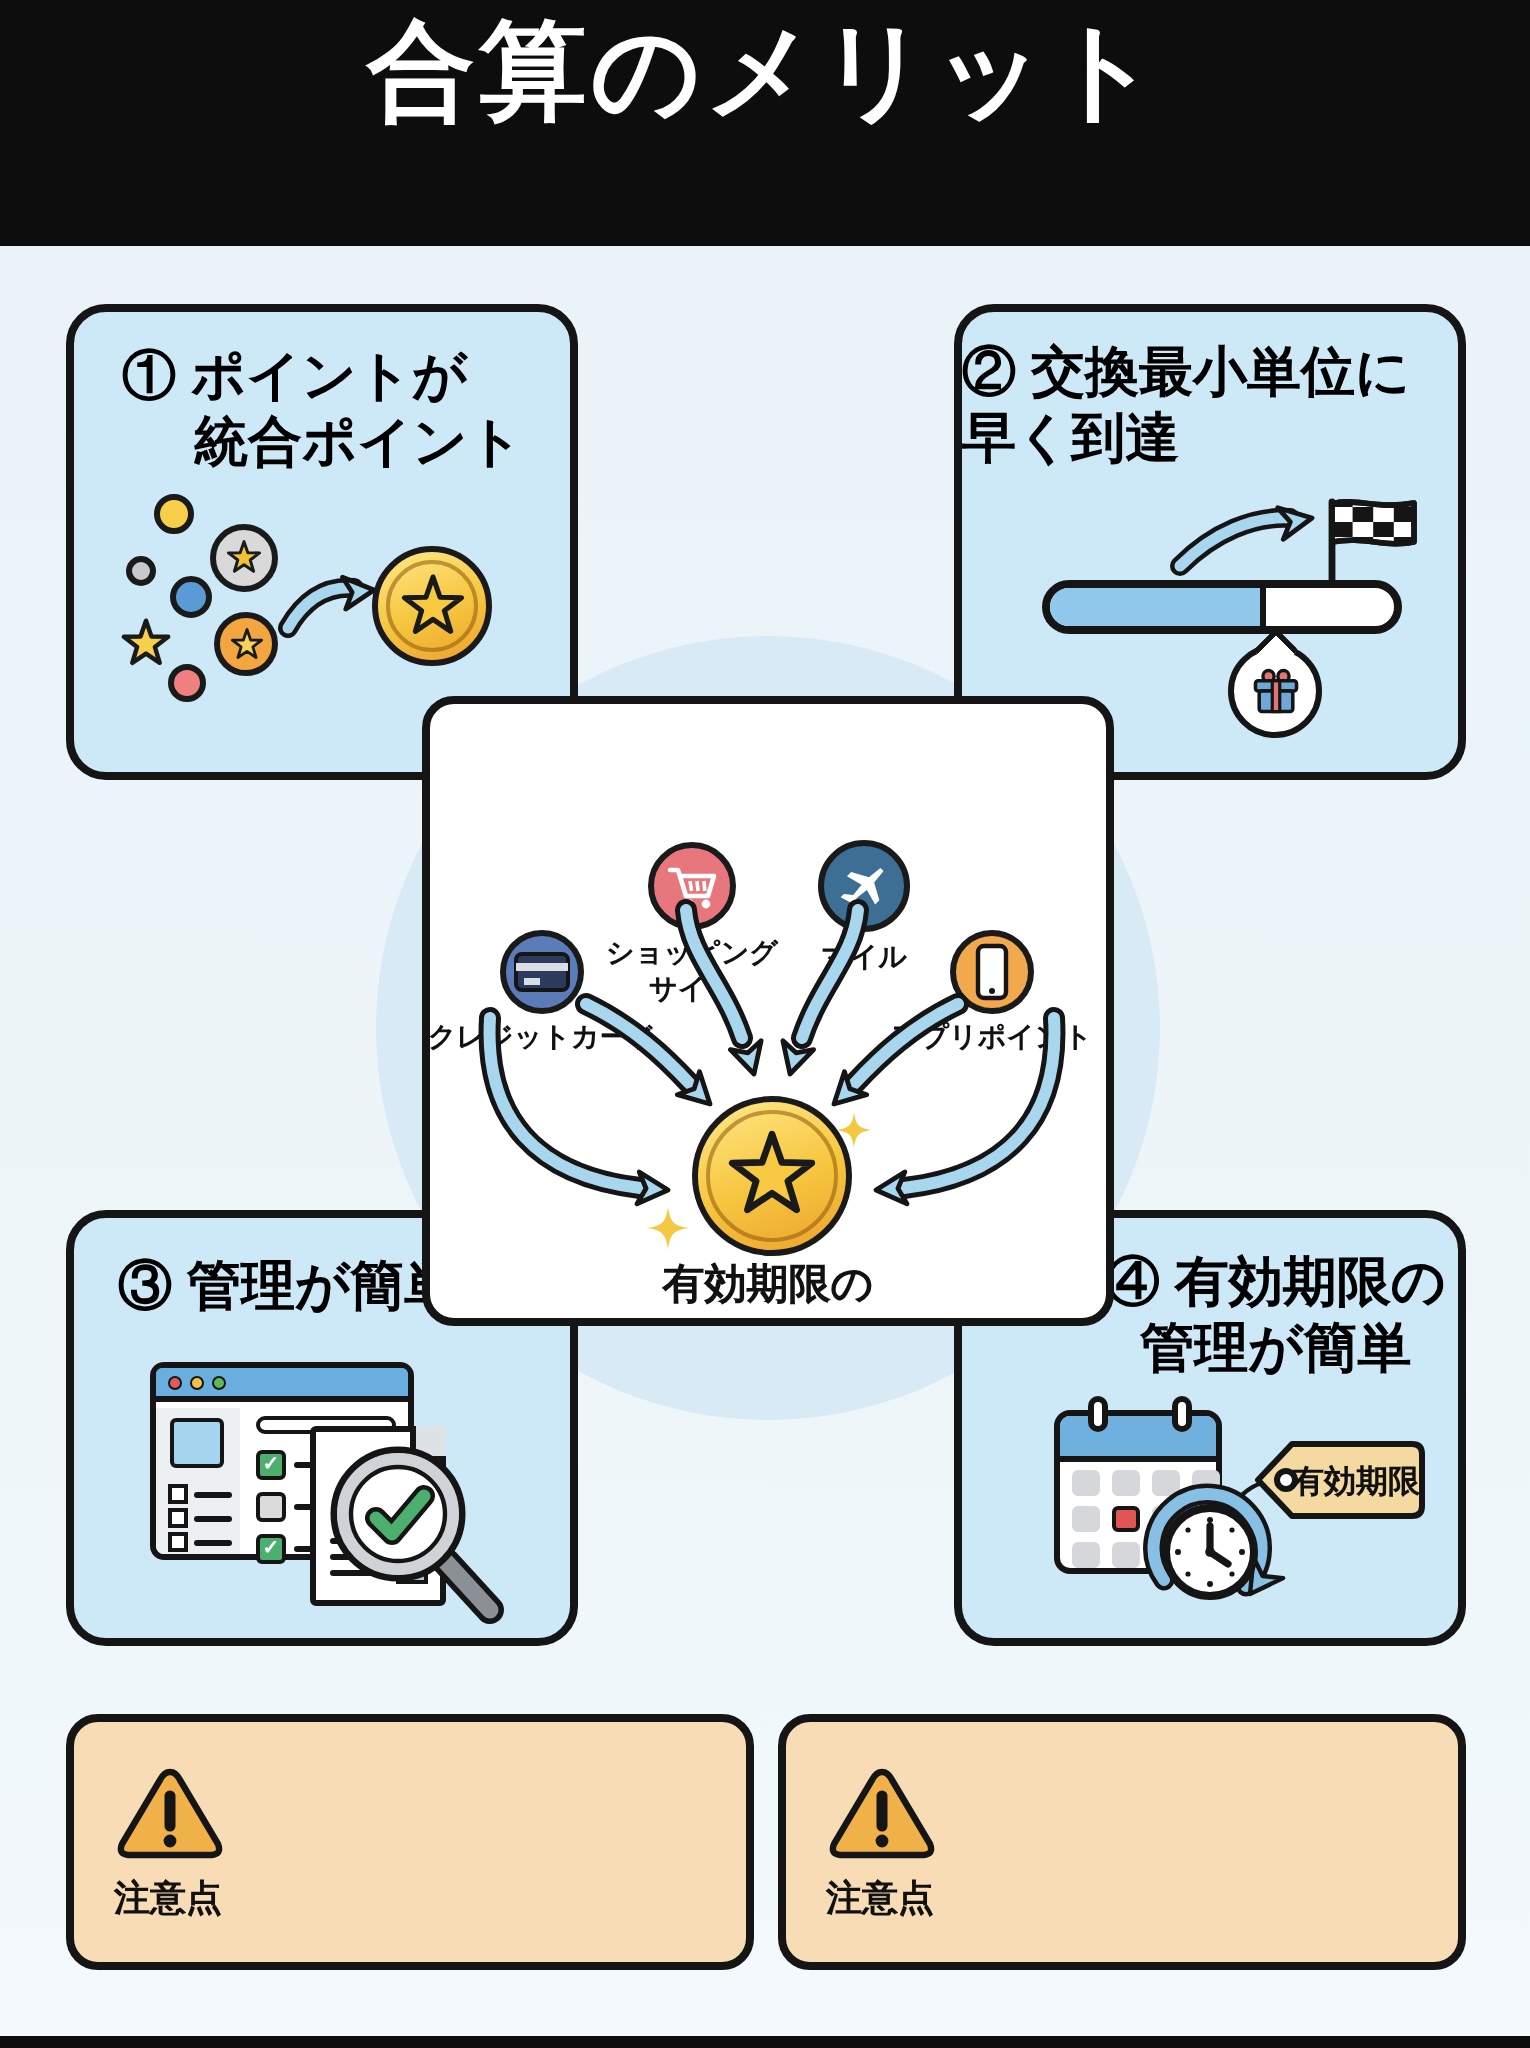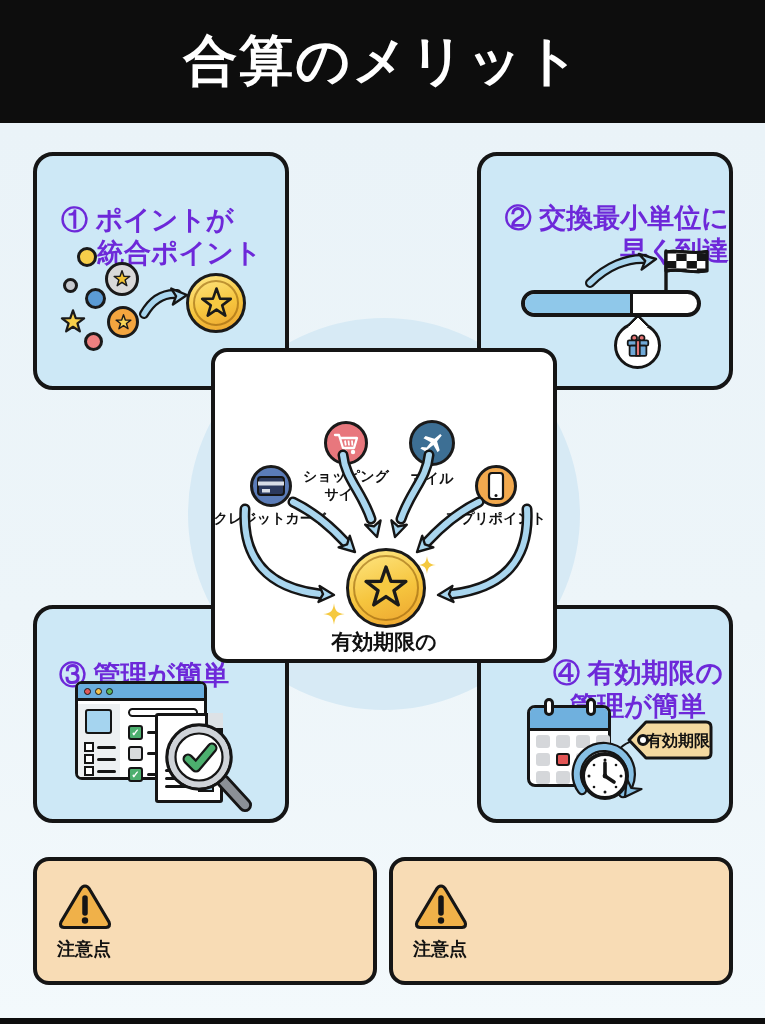--- a/index.html
+++ b/index.html
@@ -1,29 +1,29 @@
 <!DOCTYPE html>
 <html><head>
 <meta charset="utf-8">
 <style>
   html,body{margin:0;padding:0;}
   body{width:765px;height:1024px;font-family:"Liberation Sans",sans-serif;}
   .page{position:relative;width:765px;height:1024px;background:#0d0d0d;overflow:hidden;}
 
   
-  .hdr{position:absolute;left:0;top:0;width:765px;height:123px;background:#0d0d0d;display:flex;align-items:center;justify-content:center;}
+  .hdr{position:absolute;left:0;top:0;width:765px;height:123px;background:#0d0d0d;display:flex;justify-content:center;}
   .hdr h1{margin:0;color:#ffffff;font-size:54px;font-weight:900;letter-spacing:2px;}
 
   
   .canvas{position:absolute;left:0;top:123px;width:765px;height:895px;background:linear-gradient(180deg,#eaf3f8 0%,#edf5f9 55%,#f3f9fc 100%);}
   .bgcircle{position:absolute;left:188px;top:195px;width:392px;height:392px;border-radius:50%;background:#d7eaf5;}
 
   
   .panel{position:absolute;background:#cde8f6;border:4px solid #151515;border-radius:20px;box-sizing:border-box;}
-  .panel .ptitle{position:absolute;font-weight:800;color:#6d28d9;font-size:27px;line-height:1.22;white-space:pre-line;margin-top:32px;}
+  .panel .ptitle{position:absolute;font-weight:800;color:#000000;font-size:27px;line-height:1.22;white-space:pre-line;}
 
   .box1{left:33px;top:29px;width:256px;height:238px;}
   .box2{left:477px;top:29px;width:256px;height:238px;}
   .box3{left:33px;top:482px;width:256px;height:218px;z-index:2;}
   .box4{left:477px;top:482px;width:256px;height:218px;z-index:2;}
 
   .circle{position:absolute;border-radius:50%;border:3px solid #1a1a1a;box-sizing:border-box;display:flex;align-items:center;justify-content:center;}
 
   
   .coin{position:absolute;border-radius:50%;border:3px solid #1a1a1a;box-sizing:border-box;
@@ -125,21 +125,21 @@
         <path d="M0 0 L-15 -8 L-11 0 L-15 8 Z" transform="translate(50,13) rotate(-6)" fill="#a9d6ef" stroke="#151515" stroke-width="2.4" stroke-linejoin="round"></path>
       </svg>
       <div class="coin" style="left:149px;top:117px;width:60px;height:60px;">
         <svg width="33" height="33" viewBox="-11 -11 22 22">
             <path d="M 0,-10 L 2.35,-3.24 L 9.51,-3.09 L 3.8,1.24 L 5.88,8.09 L 0,4.1 L -5.88,8.09 L -3.8,1.24 L -9.51,-3.09 L -2.35,-3.24 Z" fill="#f6c941" stroke="#1a1a1a" stroke-width="1.7" stroke-linejoin="round"></path>
           </svg>
       </div>
     </div>
 
     <div class="panel box2">
-      <div class="ptitle" style="left:0;top:14px;width:100%;text-align:right;">② 交換最小単位に
+      <div class="ptitle" style="left:0;top:14px;width:100%;text-align:left;">② 交換最小単位に
 早く到達</div>
 
       <svg class="abs" style="left:102px;top:92px;" width="80" height="40" viewBox="0 0 80 40">
         <path d="M 7 35 C 24 18 44 10 62 11" fill="none" stroke="#151515" stroke-width="10" stroke-linecap="round"></path>
         <path d="M 7 35 C 24 18 44 10 62 11" fill="none" stroke="#a9d6ef" stroke-width="5.5" stroke-linecap="round"></path>
         <path d="M0 0 L-16 -8 L-11 0 L-16 8 Z" transform="translate(73,11) rotate(-10)" fill="#a9d6ef" stroke="#151515" stroke-width="2.4" stroke-linejoin="round"></path>
       </svg>
 
       <svg class="abs" style="left:179px;top:88px;" width="54" height="58" viewBox="0 0 54 58">
         <defs>

